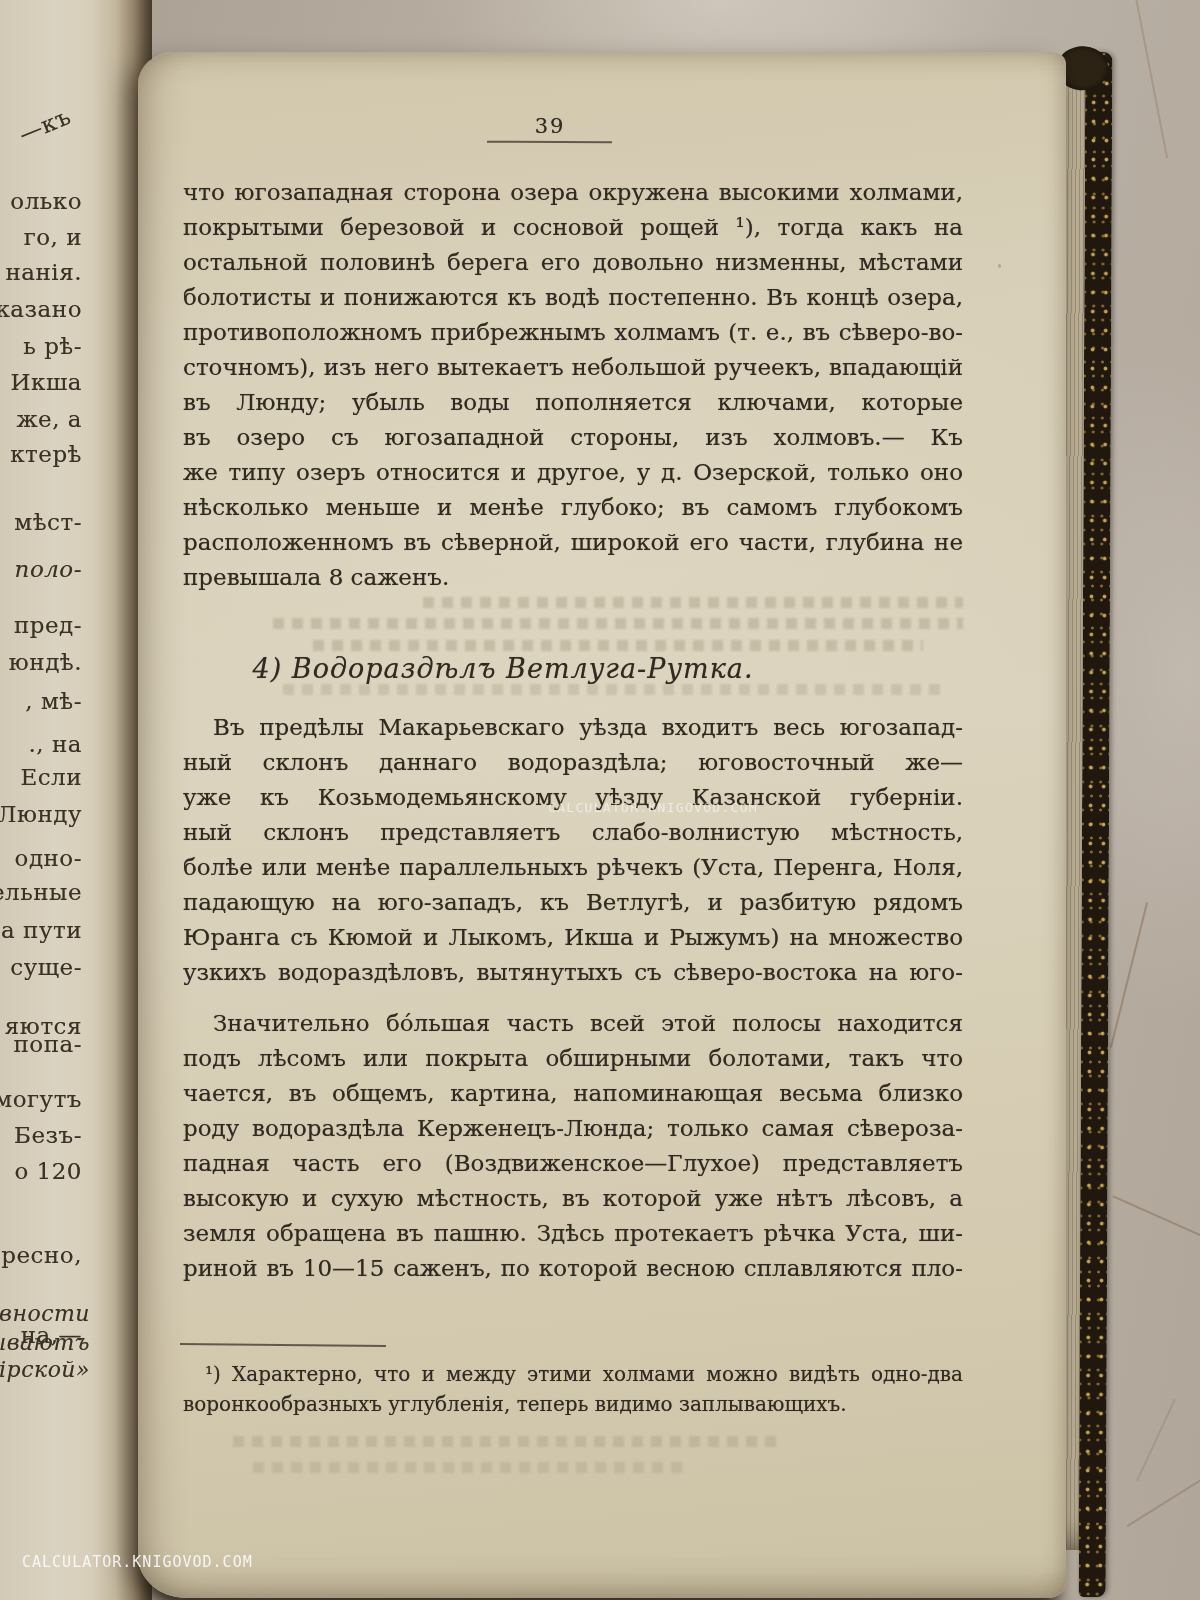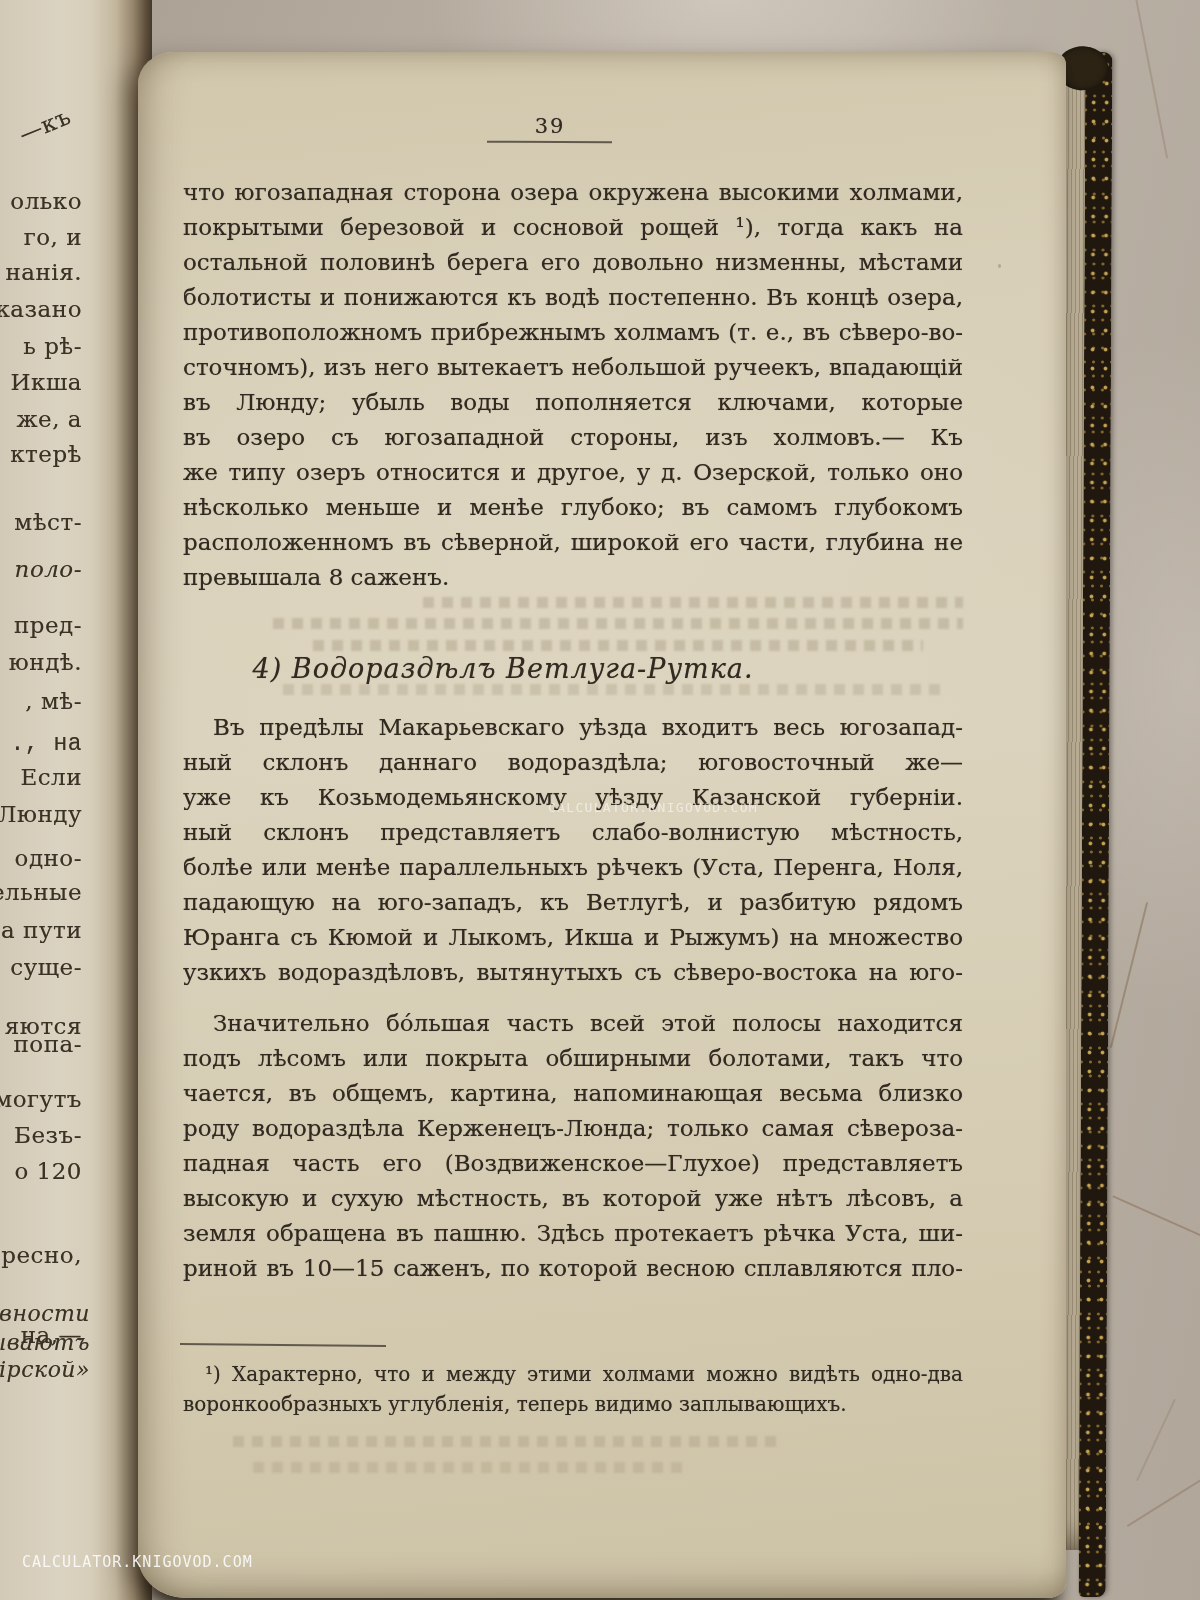--- a/index.html
+++ b/index.html
@@ -150,21 +150,21 @@
       <span class="frag" style="top: 296px;">казано</span>
       <span class="frag" style="top: 333px;">ь рѣ-</span>
       <span class="frag" style="top: 369px;">Икша</span>
       <span class="frag" style="top: 406px;">же, а</span>
       <span class="frag" style="top: 441px;">ктерѣ</span>
       <span class="frag" style="top: 509px;">мѣст-</span>
       <span class="frag i" style="top: 556px;">поло-</span>
       <span class="frag" style="top: 612px;">пред-</span>
       <span class="frag" style="top: 649px;">юндѣ.</span>
       <span class="frag" style="top: 688px;">, мѣ-</span>
-      <span class="frag" style="top: 731px; font-family: Liberation Mono, monospace;">., на</span>
+      <span class="frag" style="top: 731px;">., на</span>
       <span class="frag" style="top: 764px;">Если</span>
       <span class="frag" style="top: 801px;">Люнду</span>
       <span class="frag" style="top: 845px;">одно-</span>
       <span class="frag" style="top: 879px;">ельные</span>
       <span class="frag" style="top: 917px;">а пути</span>
       <span class="frag" style="top: 954px;">суще-</span>
       <span class="frag" style="top: 965px; margin-top: 48px;">яются</span>
       <span class="frag" style="top: 1031px;">попа-</span>
       <span class="frag" style="top: 1086px;">могутъ</span>
       <span class="frag" style="top: 1122px;">Безъ-</span>

